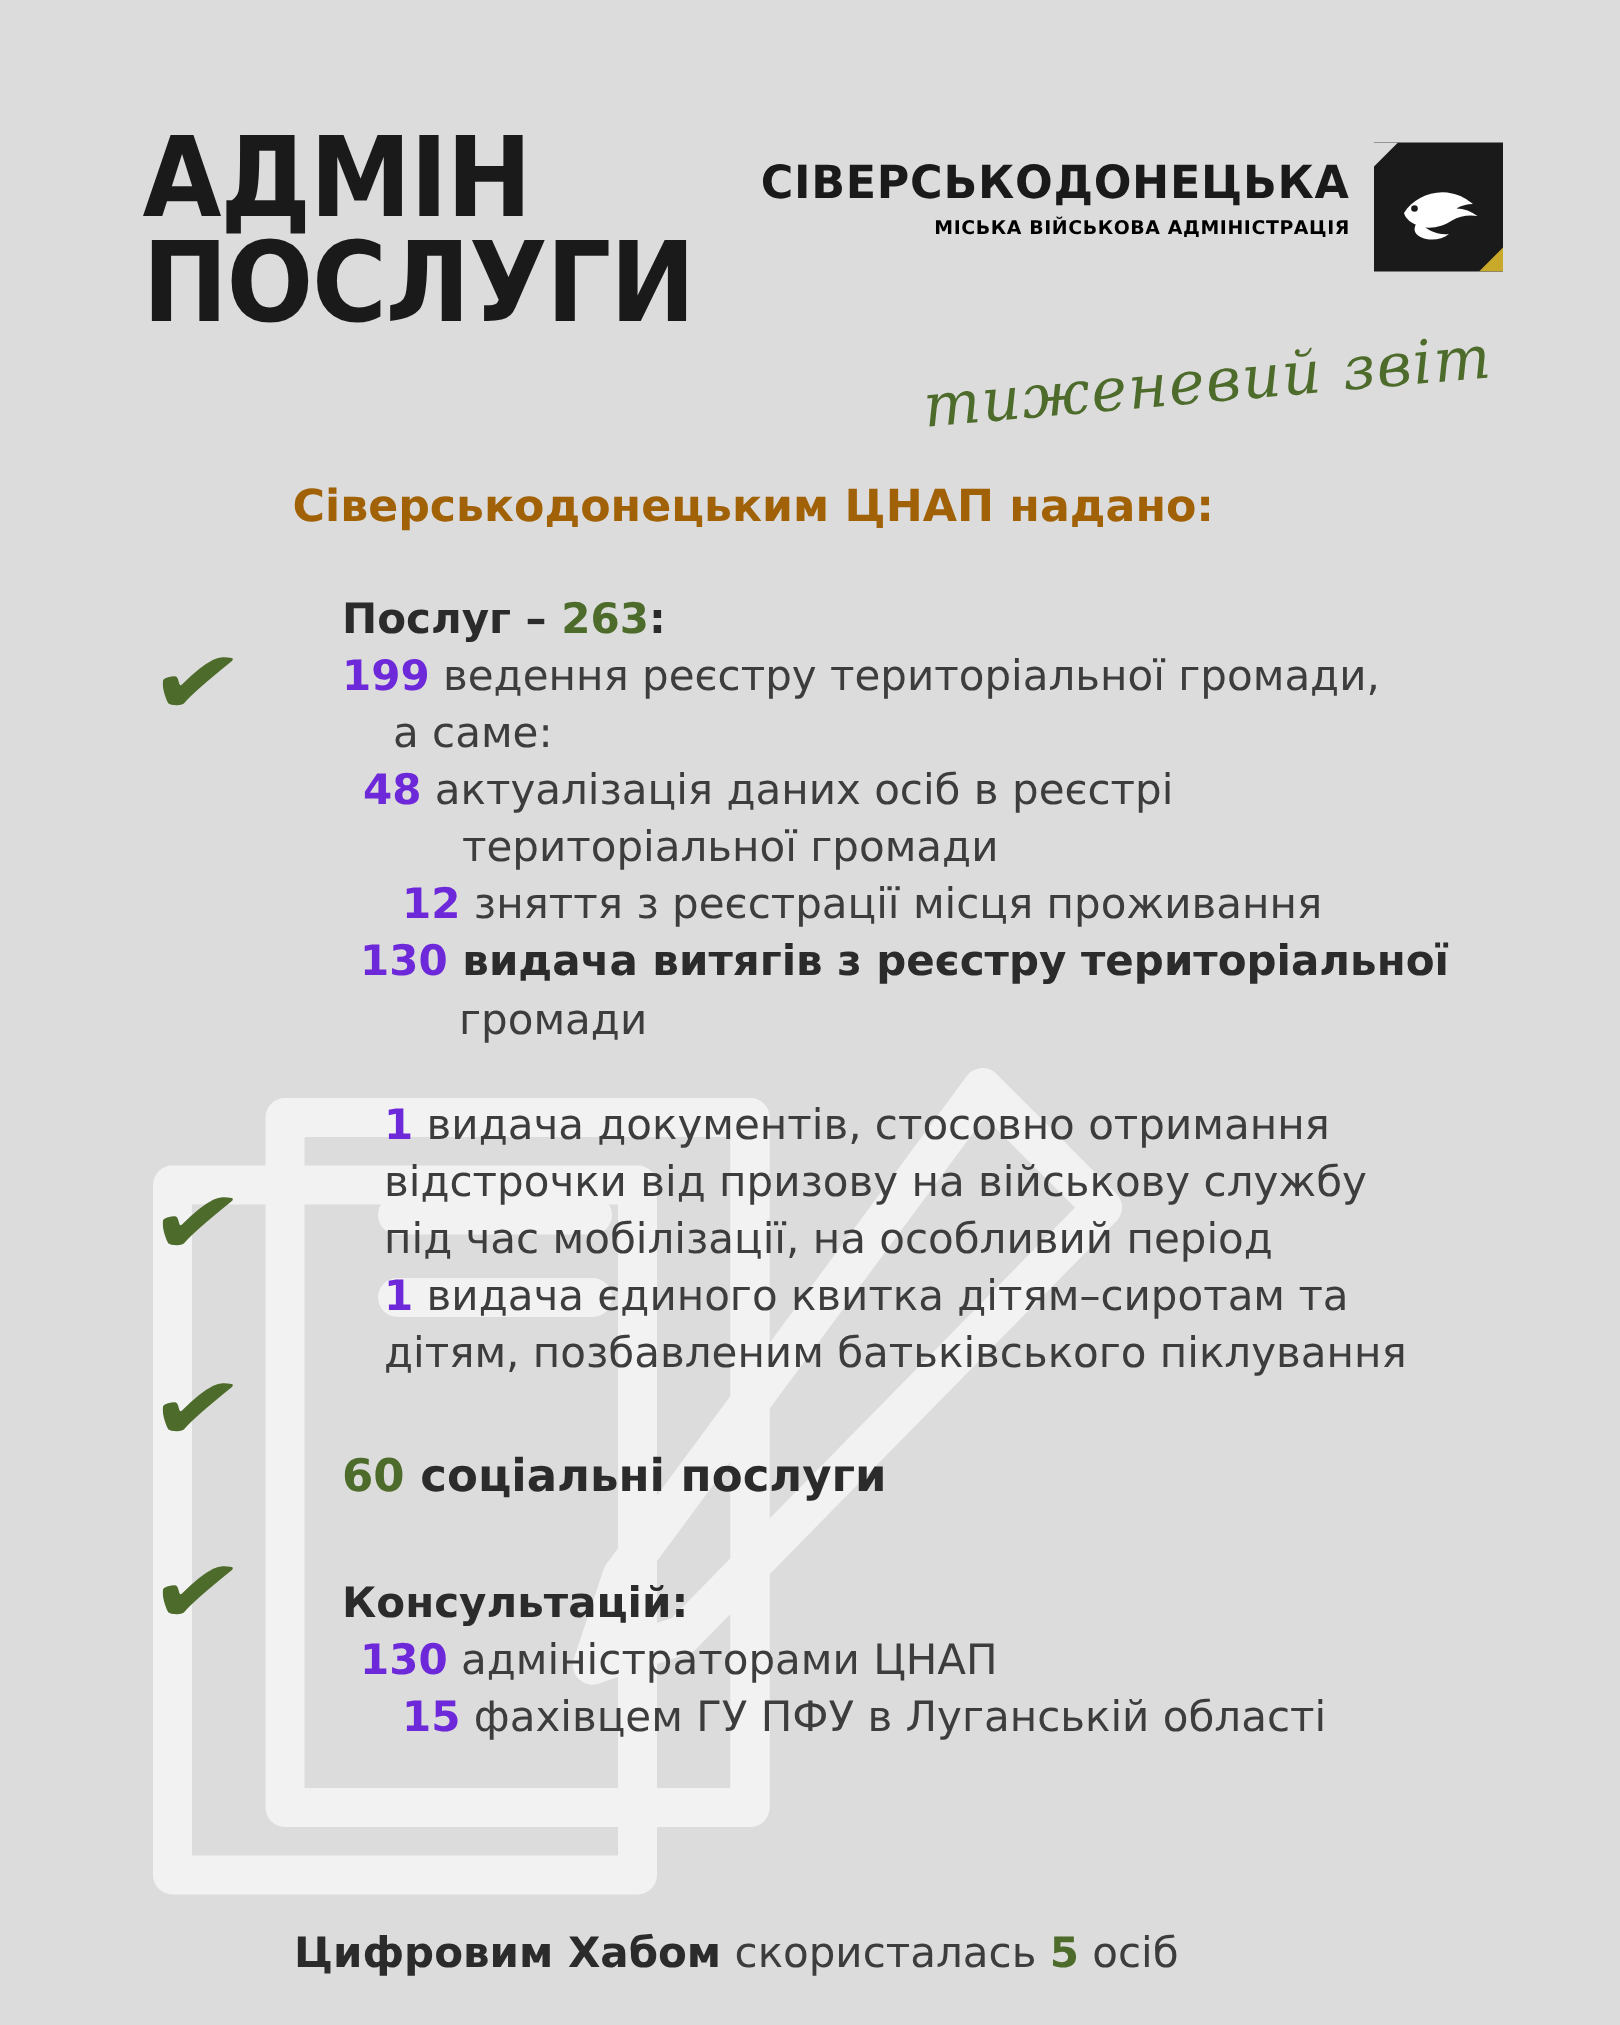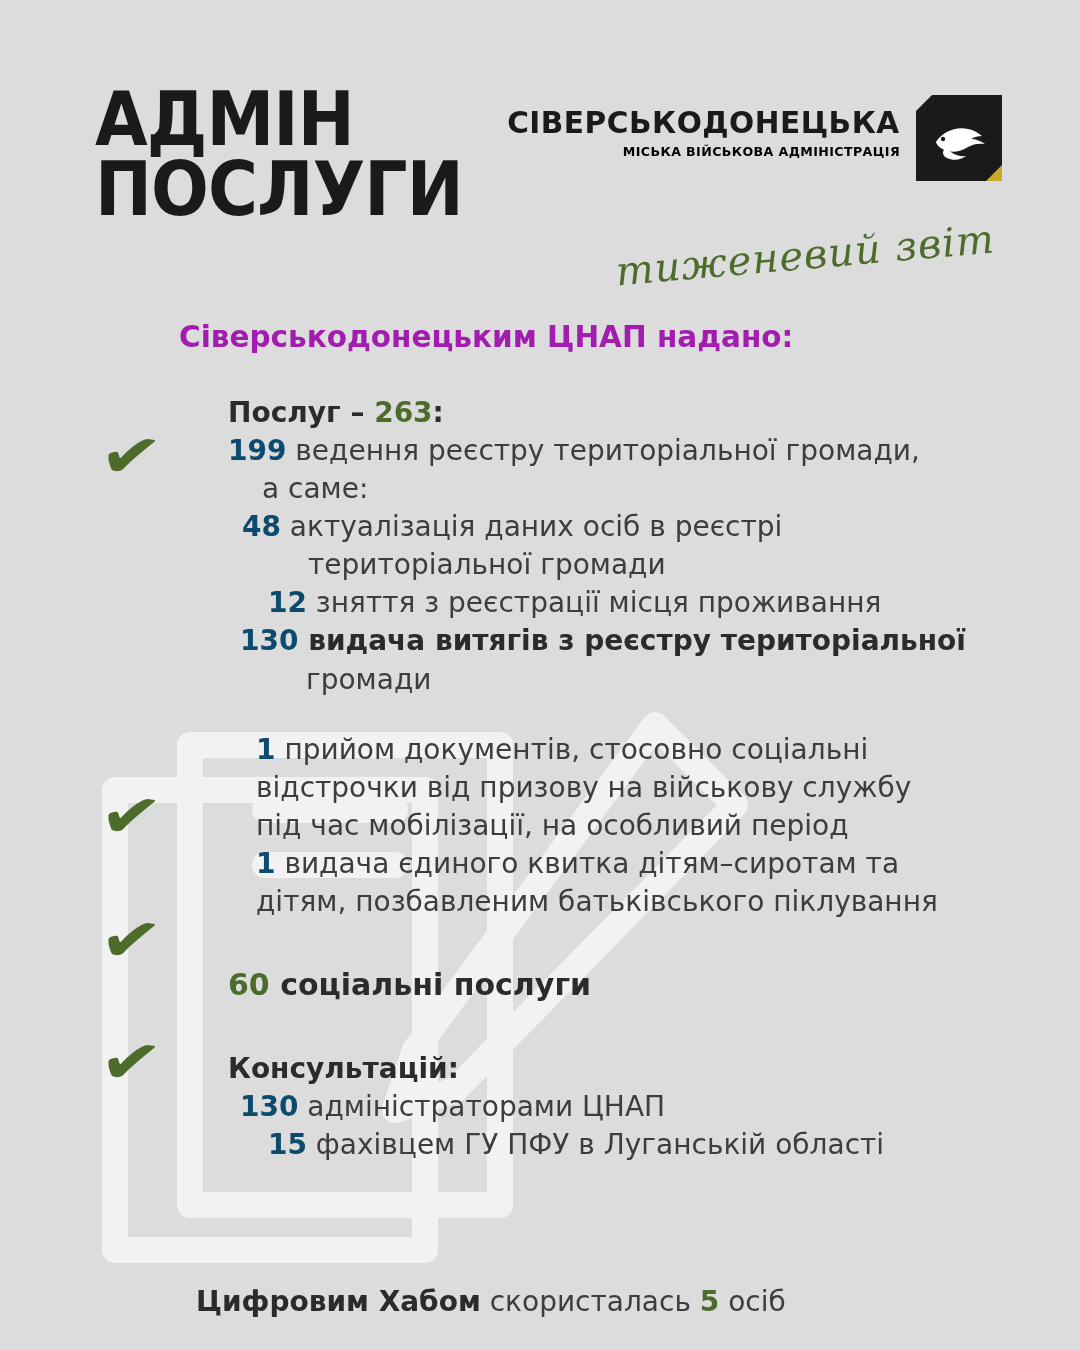--- a/index.html
+++ b/index.html
@@ -112,42 +112,42 @@
   
   .content {
     position: absolute;
     left: 0;
     top: 0;
     width: 1080px;
     z-index: 2;
   }
   .lead {
     position: absolute;
-    left: 179px;
+    left: 195px;
     top: 320px;
     font-size: 29.5px;
     font-weight: bold;
-    color: #a21caf;
+    color: #a16207;
   }
 
   .body-text {
     position: absolute;
     left: 196px;
     top: 394px;
     width: 810px;
     font-size: 28px;
     color: #3d3d3d;
     line-height: 1.36;
   }
   .row {
     position: relative;
     margin-left: 32px;
   }
   .num {
-    color: #0c4a6e;
+    color: #6d28d9;
     font-weight: bold;
   }
   .dark { color: #2b2b2b; }
   .bold { font-weight: bold; }
   .grn-bold { color: #4d6b2a; font-weight: bold; }
 
   .hang {
     padding-left: 66px;
     text-indent: -66px;
   }
@@ -255,21 +255,21 @@
     </div>
 
     <div class="row hang indent-2" style="padding-left:66px;text-indent:-66px;margin-left:44px">
       <span class="num">130</span><span class="bold dark"> видача витягів з реєстру територіальної</span>
     </div>
     <div class="row" style="margin-left:110px">громади</div>
 
     <div class="spacer-lg"></div>
 
     <div class="row hang" style="padding-left:60px;text-indent:-24px;margin-left:24px">
-      <span class="num">1</span><span> прийом документів, стосовно соціальні</span>
+      <span class="num">1</span><span> видача документів, стосовно отримання</span>
     </div>
     <div class="row" style="margin-left:60px">відстрочки від призову на військову службу</div>
     <div class="row" style="margin-left:60px">під час мобілізації, на особливий період</div>
 
     <div class="row hang" style="padding-left:60px;text-indent:-24px;margin-left:24px">
       <span class="num">1</span><span> видача єдиного квитка дітям–сиротам та</span>
     </div>
     <div class="row" style="margin-left:60px">дітям, позбавленим батьківського піклування</div>
 
     <div class="spacer-lg"></div>

